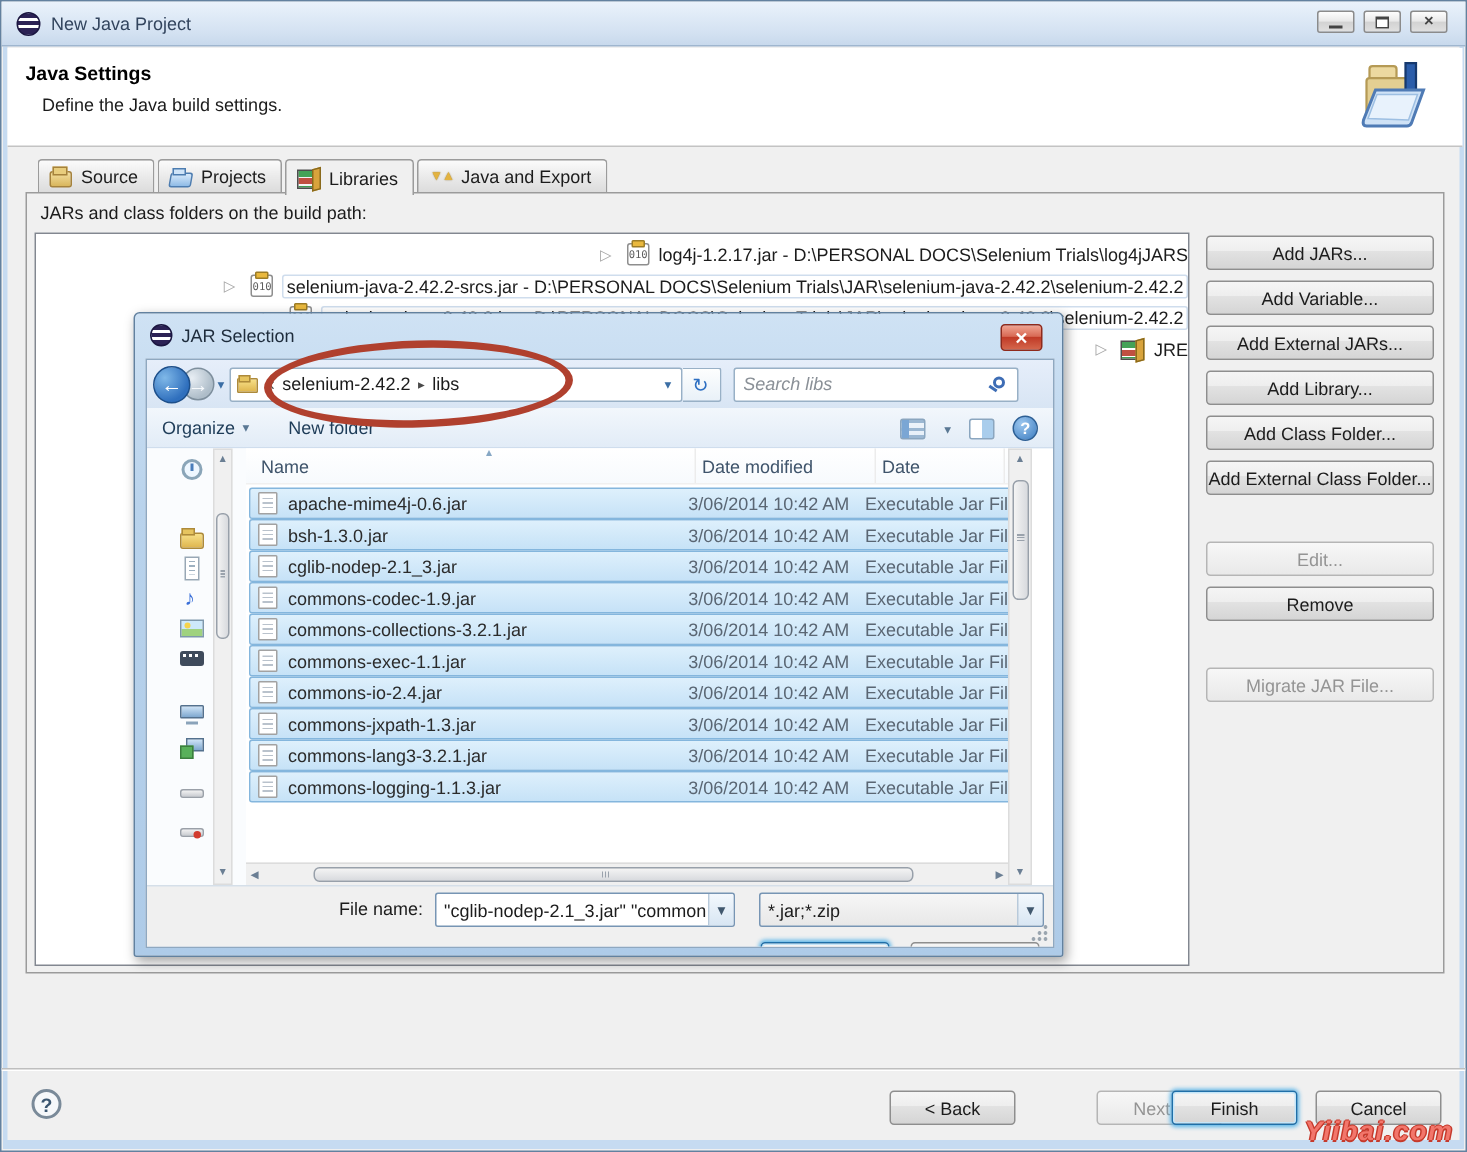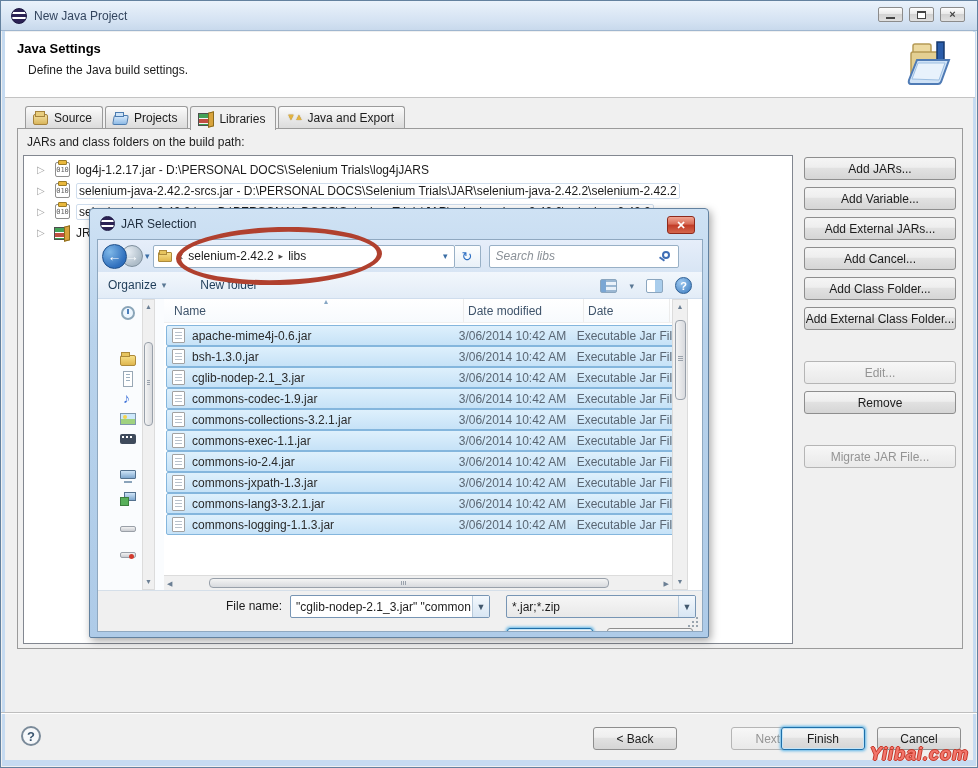--- a/index.html
+++ b/index.html
@@ -65,21 +65,21 @@
   .order-export-tab-icon::after { content:"▲"; color:#e3b341; font-size:9px; left:8px; top:1px;
        text-shadow:0 0 1px #8a6a1c; }
 
   
   .content-panel { position:absolute; left:16px; top:127px; width:946px; height:521px;
                    background:#f0f0f0; border:1px solid #9b9b9b; z-index:2; }
   .bp-label { position:absolute; left:9px; top:6px; color:#1c1c1c; }
 
   .tree-box { position:absolute; left:5px; top:26px; width:770px; height:489px; background:#fff;
               border:1px solid #828790; overflow:hidden; padding-top:3px; }
-  .tree-row { height:21px; display:flex; align-items:center; padding-left:13px; white-space:nowrap; }
+  .tree-row { height:21px; display:flex; align-items:center; padding-left:7px; white-space:nowrap;justify-content:flex-end; }
   .tree-row.outlined .t-text { border:1px solid #cfdded; border-radius:2px; padding:0 2px; }
   .expand-icon { width:14px; color:#a5a5a5; font-size:10px; }
   .expand-icon::before { content:"▷"; }
   .t-text { margin-left:6px; color:#1c1c1c; }
 
   .jar-icon { width:15px; height:15px; background:#fff; border:1px solid #8e8e8e; border-radius:2px;
               position:relative; flex:none; margin-left:4px; }
   .jar-icon::before { content:""; position:absolute; top:-3px; left:2px; right:2px; height:3px;
               background:#e9b83d; border:1px solid #9c7c26; border-radius:1px; }
   .jar-icon::after { content:"010"; position:absolute; left:0; right:0; top:3px;
@@ -151,21 +151,21 @@
   .search-icon { position:absolute; right:8px; top:5px; width:8px; height:8px;
                 border:2px solid #3e6db5; border-radius:50%; }
   .search-icon::after { content:""; position:absolute; left:-5px; top:5px; width:6px; height:2px;
                 background:#3e6db5; transform:rotate(35deg); }
 
   
   .tool-row { position:absolute; left:0; top:32px; width:100%; height:27px;
               background:linear-gradient(180deg,#f2f7fc,#e2ecf7); border-bottom:1px solid #cfdded;
               display:flex; align-items:center; color:#1e3c58; }
   .organize-button { margin-left:10px; display:flex; gap:5px; align-items:center; }
-  .newfolder-button { margin-left:34px; }
+  .newfolder-button { margin-left:26px; }
   .dd-arrow { color:#5a7894; font-size:9px; }
   .tool-right { position:absolute; right:10px; top:5px; display:flex; align-items:center; gap:12px; }
   .views-icon { width:17px; height:14px;
        background:linear-gradient(90deg,#7aa6d4 0 5px,transparent 5px),
                   repeating-linear-gradient(180deg,#9bb7d2 0 2px,transparent 2px 5px);
        border:1px solid #8ba6bf; border-radius:2px; }
   .preview-pane-icon { width:17px; height:14px; border:1px solid #8ba6bf; border-radius:2px;
        background:linear-gradient(90deg,#fff 0 8px,#a9cdec 8px); }
   .dlg-help-icon { width:17px; height:17px; border-radius:50%;
        background:radial-gradient(circle at 35% 30%,#9cc7ef,#3c7cc0); border:1px solid #2d5f94;
@@ -395,21 +395,21 @@
         </div>
       </div>
     <div class="side-buttons">
 
         <button class="btn side-btn">Add JARs...</button>
 
         <button class="btn side-btn">Add Variable...</button>
 
         <button class="btn side-btn">Add External JARs...</button>
 
-        <button class="btn side-btn">Add Cancel...</button>
+        <button class="btn side-btn">Add Library...</button>
 
         <button class="btn side-btn">Add Class Folder...</button>
 
         <button class="btn side-btn">Add External Class Folder...</button>
 
         <button class="btn side-btn disabled gap-before">Edit...</button>
 
         <button class="btn side-btn">Remove</button>
 
         <button class="btn side-btn disabled gap-before">Migrate JAR File...</button>

